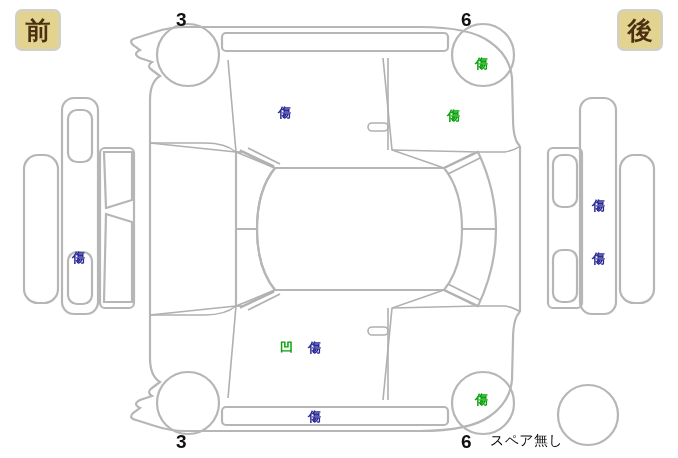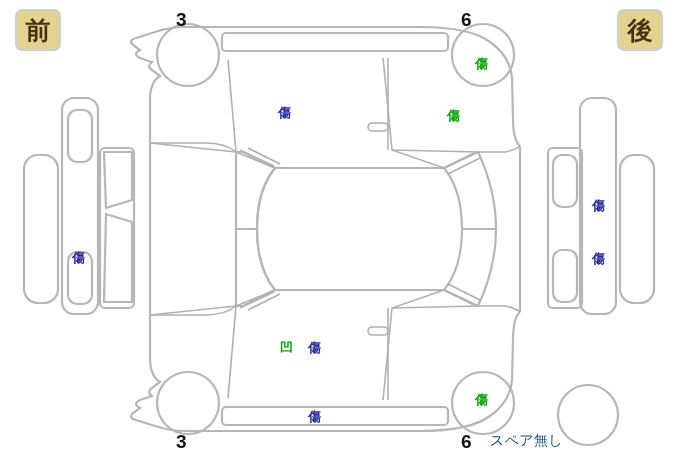--- a/index.html
+++ b/index.html
@@ -49,21 +49,21 @@
   #tirenum-fr { left: 461px; top: 10px; }
   #tirenum-rl { left: 176px; top: 432px; }
   #tirenum-rr { left: 461px; top: 432px; }
 
   .spare-label {
     position: absolute;
     left: 490px;
     top: 433px;
     font-family: "DejaVu Sans", sans-serif;
     font-size: 14px;
-    color: #0c4a6e;
+    color: #000000;
     line-height: 1;
     letter-spacing: 0.3px;
   }
 
   .mark {
     position: absolute;
     font-family: "DejaVu Sans", sans-serif;
     font-size: 13px;
     font-weight: bold;
     line-height: 1;

